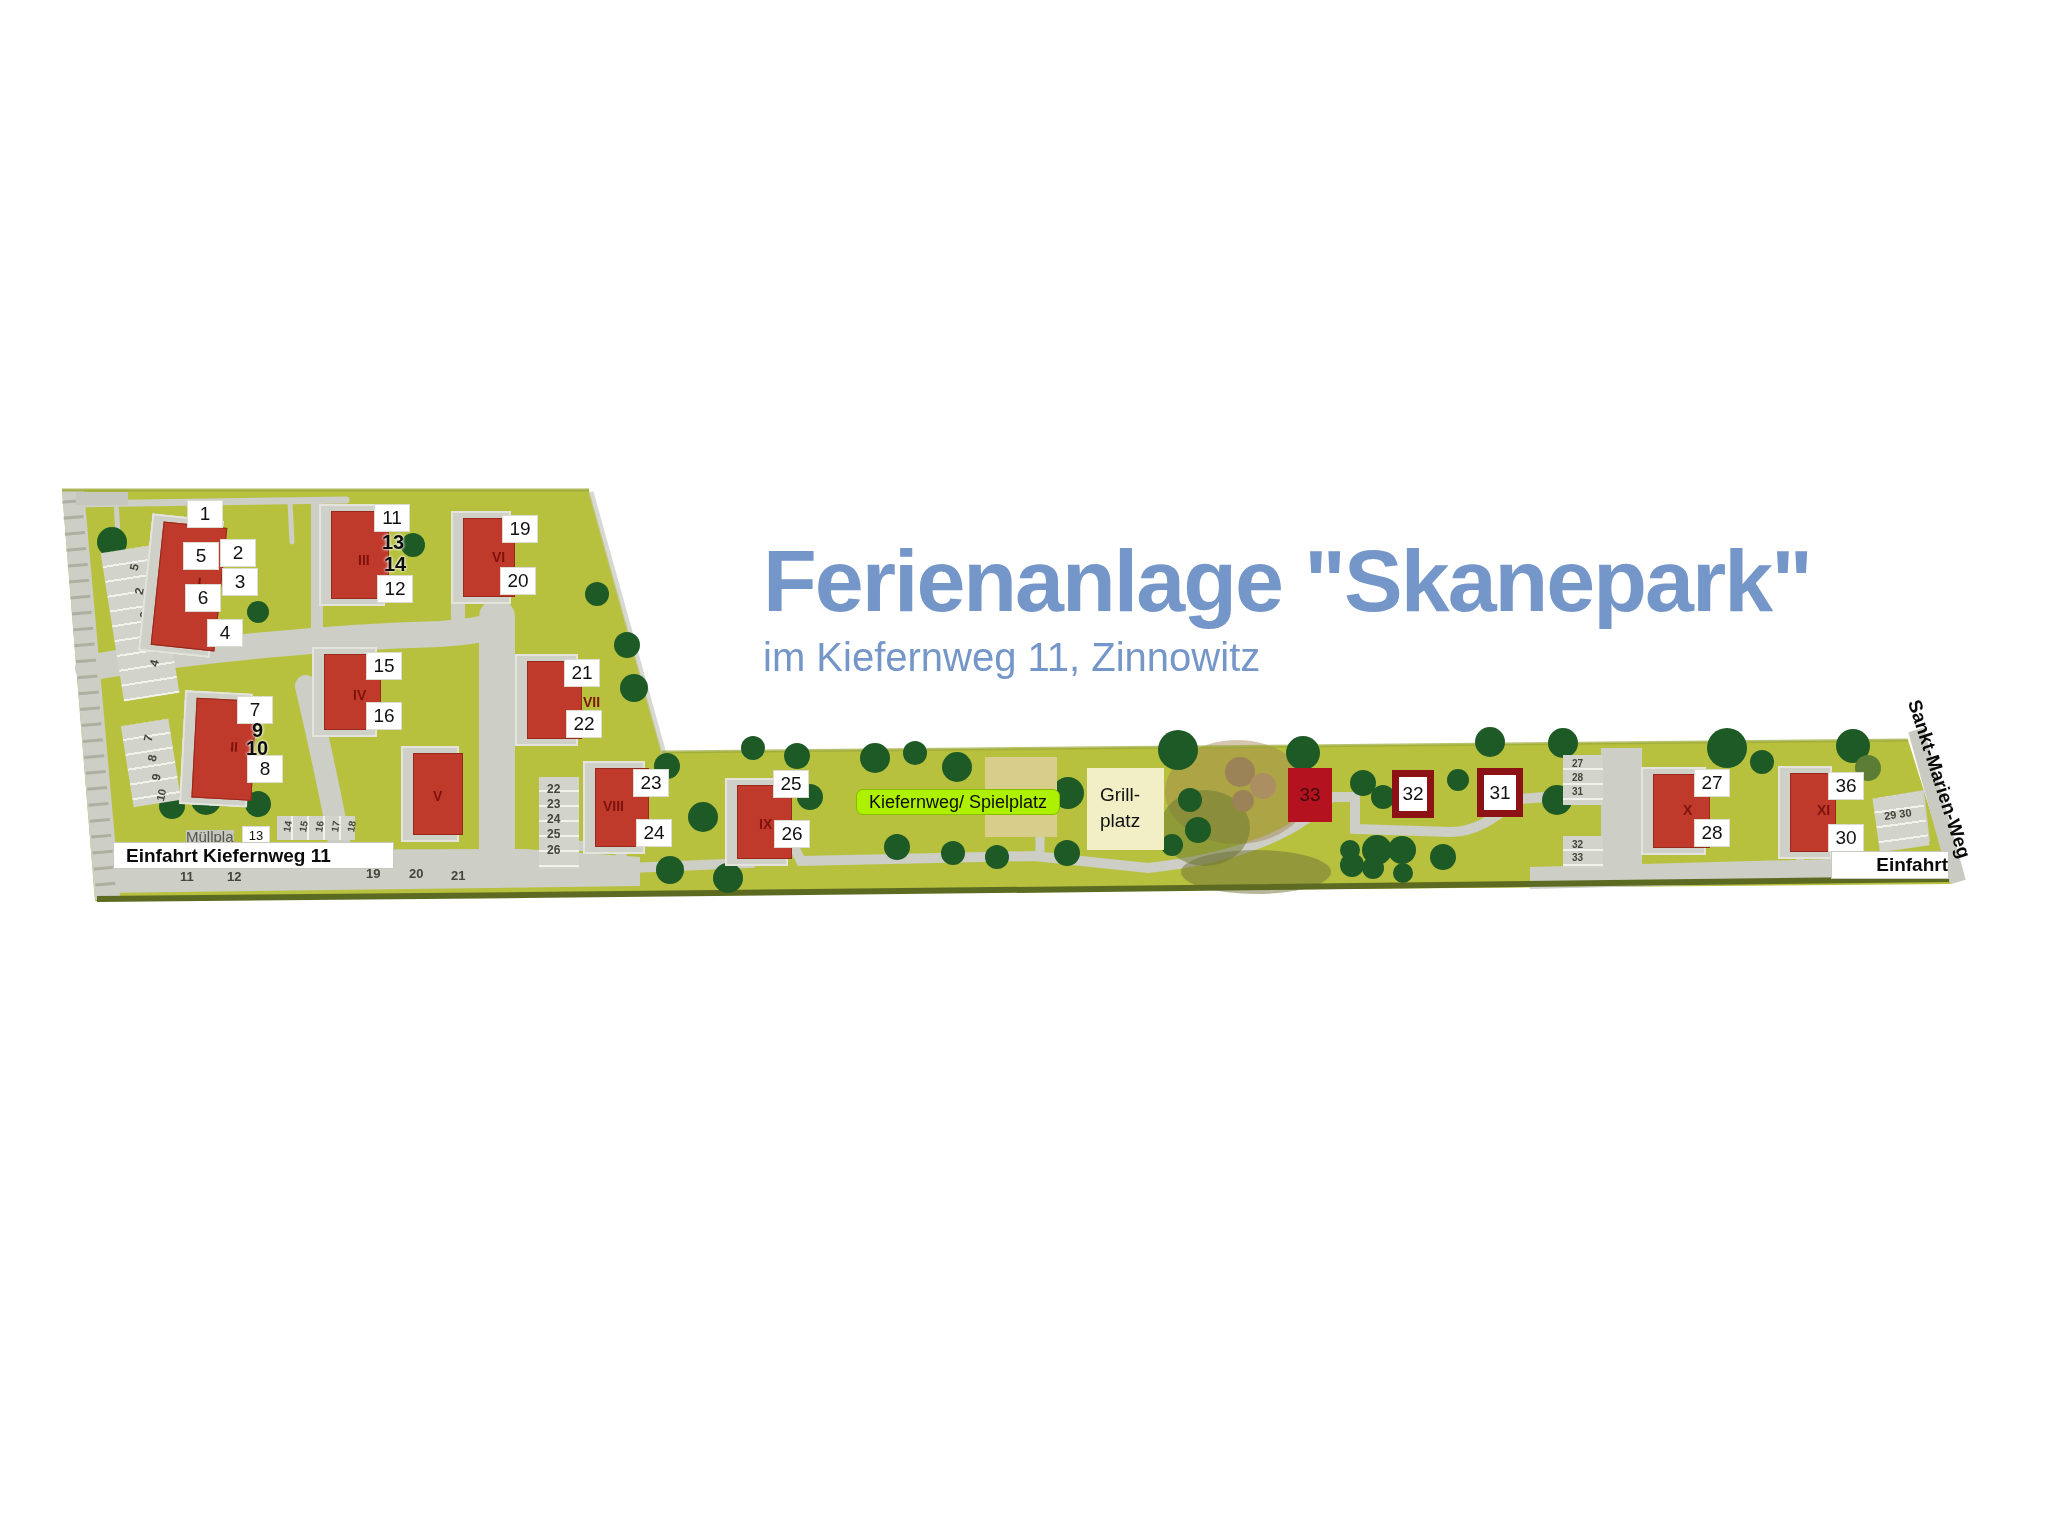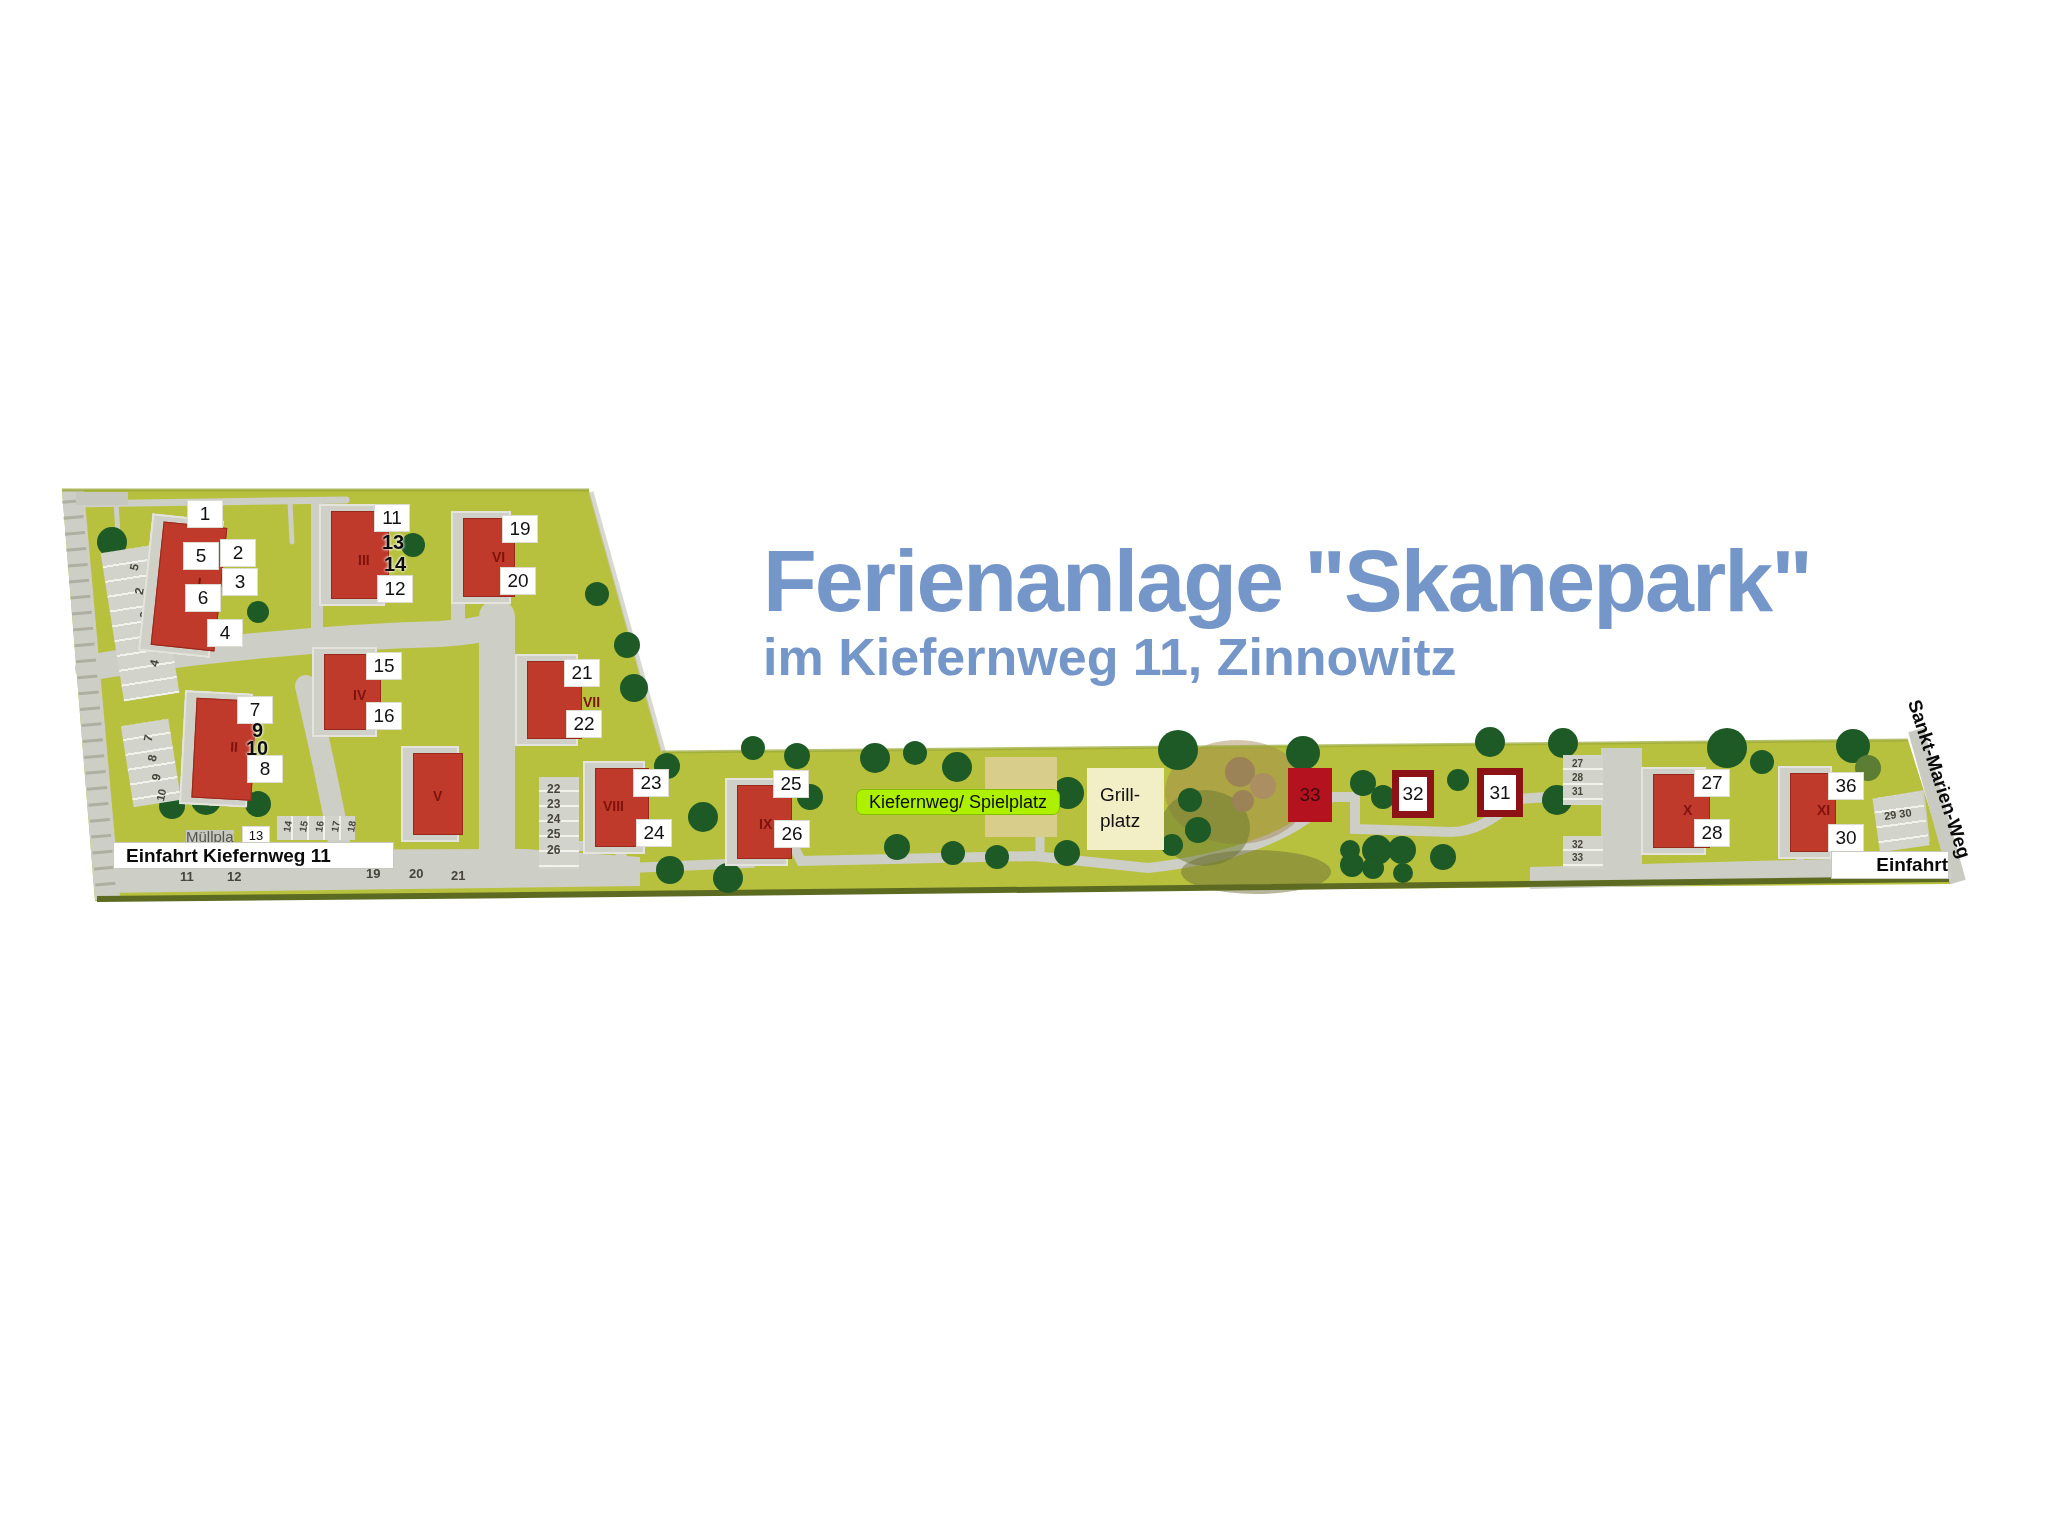--- a/index.html
+++ b/index.html
@@ -17,21 +17,21 @@
           font-size:19px;line-height:26px;text-align:center;box-shadow:0 0 0 1px #dcdcd4;}
   .marker-plain{position:absolute;z-index:5;color:#0d0d0d;font-weight:bold;font-size:20px;line-height:20px;
           text-shadow:0 0 3px #fff,0 0 3px #fff;}
   .special{position:absolute;z-index:4;box-sizing:border-box;}
   .special .inner{position:absolute;left:7px;top:7px;right:7px;bottom:7px;background:#fff;
           color:#111;font-size:19px;text-align:center;display:flex;align-items:center;justify-content:center;}
   .ptext{position:absolute;z-index:3;color:#45453b;font-weight:bold;white-space:nowrap;}
   .tiny-label{position:absolute;z-index:3;background:#c6c7be;}
   #title-block{position:absolute;left:763px;top:535px;z-index:6;color:#7596c8;}
   #title-main{font-size:88px;font-weight:bold;line-height:92px;letter-spacing:-2px;white-space:nowrap;}
-  #title-sub{font-size:52px;font-weight:bold;line-height:48px;margin-top:6px;white-space:nowrap;}
+  #title-sub{font-size:40px;font-weight:normal;line-height:48px;margin-top:6px;white-space:nowrap;}
   .entr-box{position:absolute;z-index:7;background:#fff;border:1px solid #c9c9c2;color:#0a0a0a;
             font-weight:bold;font-size:19px;box-sizing:border-box;}
   #entrance-left{left:113px;top:842px;width:281px;height:27px;line-height:25px;padding-left:12px;}
   #entrance-right{left:1831px;top:851px;width:118px;height:28px;line-height:26px;text-align:right;}
   #street-label{position:absolute;left:1827px;top:768px;width:224px;z-index:7;color:#0a0a0a;
             font-weight:bold;font-size:19px;text-align:center;transform:rotate(72deg);white-space:nowrap;}
   #playground-label{position:absolute;left:856px;top:789px;width:204px;height:26px;z-index:6;
             background:#adf000;border:1px solid #84bd00;border-radius:7px;box-sizing:border-box;
             color:#0c0c0c;font-size:18px;line-height:24px;text-align:center;white-space:nowrap;}
   #grill-box{position:absolute;left:1087px;top:768px;width:77px;height:82px;z-index:6;

